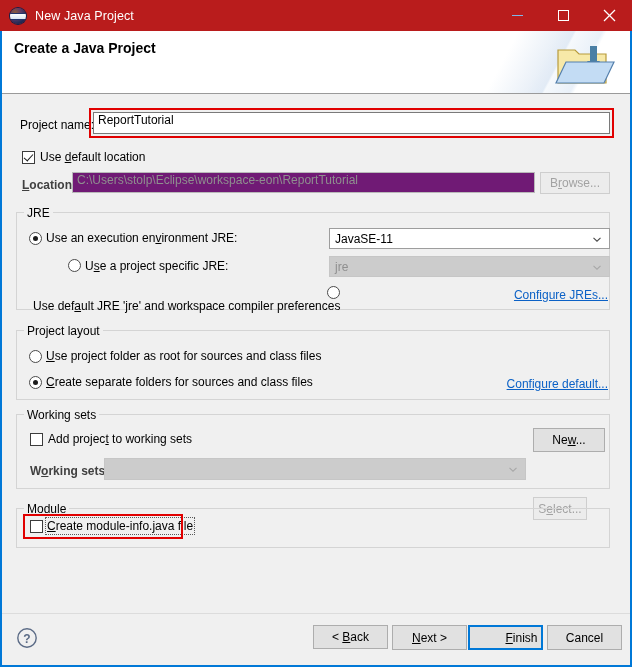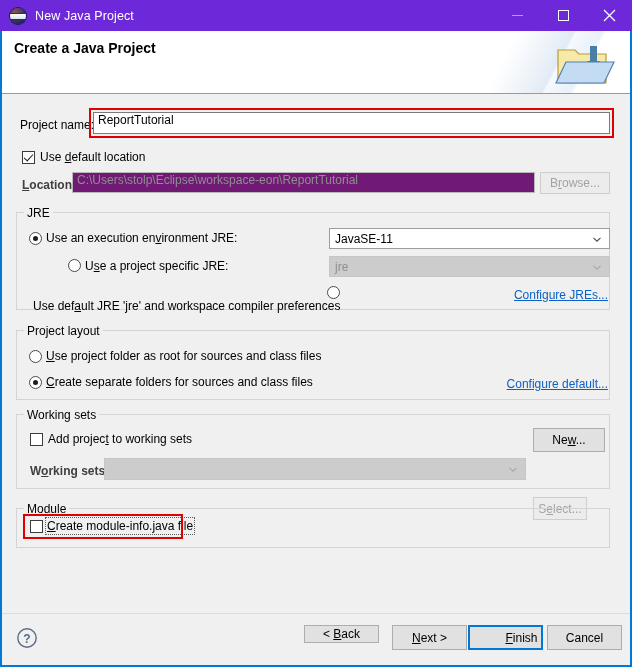--- a/index.html
+++ b/index.html
@@ -28,21 +28,21 @@
     border-bottom: 2px solid #0078d7;
     background: #f0f0f0;
   }
 
   
   .titlebar {
     position: absolute;
     left: -2px; top: 0;
     width: 632px;
     height: 31px;
-    background: #6d28d9;
+    background: #b91c1c;
     display: flex;
     align-items: center;
   }
   .app-icon {
     position: relative;
     width: 16px; height: 16px;
     margin-left: 10px;
     border-radius: 50%;
     background: radial-gradient(circle at 32% 28%, #8a5a3c 0%, #5a3a6a 38%, #1d2a55 72%, #141f42 100%);
     box-shadow: 0 0 0 1px #12204a;
@@ -452,21 +452,21 @@
   <div class="buttonbar">
     <div class="sep"></div>
 
     <div style="position:absolute;left:14px;top:14px;">
       <svg width="22" height="22" viewBox="0 0 22 22">
         <circle cx="11" cy="11" r="9.2" fill="none" stroke="#5b6b86" stroke-width="1.4"></circle>
         <text x="11" y="15.5" text-anchor="middle" font-family="Liberation Sans, sans-serif" font-size="12" font-weight="bold" fill="#5b6b86">?</text>
       </svg>
     </div>
 
-    <div class="button" style="position:absolute;left:302px;top:12px;width:75px;height:18px;">
+    <div class="button" style="position:absolute;left:311px;top:12px;width:75px;height:24px;">
       <span>&lt; <u class="mn">B</u>ack</span>
     </div>
     <div class="button" style="position:absolute;left:390px;top:12px;width:75px;height:25px;">
       <span><u class="mn">N</u>ext &gt;</span>
     </div>
     <div class="button default-focus" style="position:absolute;left:466px;top:12px;width:75px;height:25px;">
       <span><u class="mn">F</u>inish</span>
     </div>
     <div class="button" style="position:absolute;left:545px;top:12px;width:75px;height:25px;">
       <span>Cancel</span>

